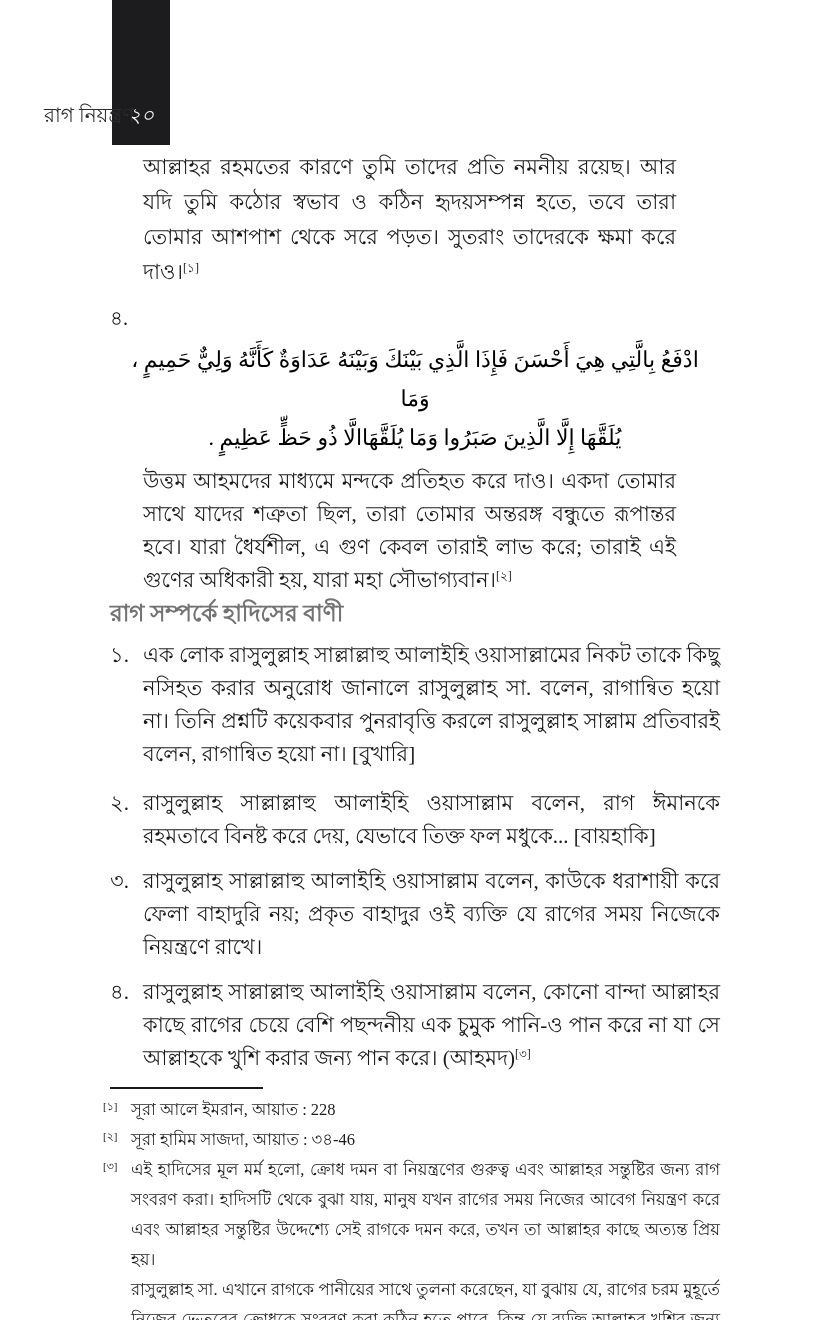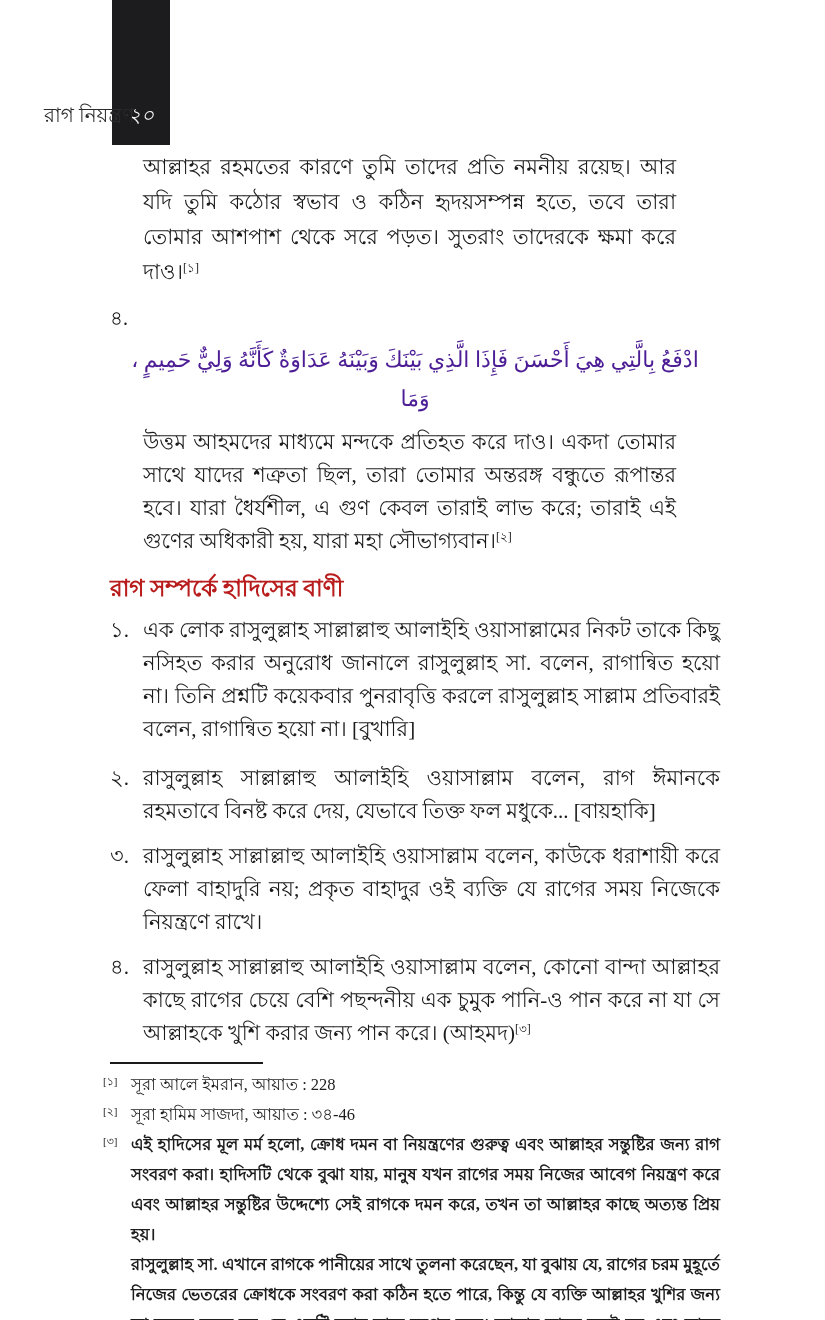--- a/index.html
+++ b/index.html
@@ -40,26 +40,25 @@
     font-size:12px; line-height:0; vertical-align:7px; letter-spacing:0;
   }
   .verse-num {
     margin-top:14px; font-size:20px; line-height:28px;
   }
   .arabic {
     direction:rtl;
     margin:8px 6px 0 6px;
     font-size:22px; line-height:39px;
     text-align:center;
-    color:#4c1d95;
+    color:#000000;
   }
   .section-heading {
-    margin-top:14px;
     font-size:23px; font-weight:bold; line-height:34px;
-    color:#b91c1c;
+    color:#737373;
   }
   .hadith-item {
     display:flex; font-size:21px; line-height:33px;
   }
   .hadith-item.first { margin-top:8px; }
   .hadith-item.gap-lg { margin-top:16px; }
   .hadith-item.gap { margin-top:12px; }
   .item-num { flex:none; width:33px; }
   .item-text { flex:1; text-align:justify; }
   .fn-sep {
@@ -70,41 +69,42 @@
   .footnotes {
     margin-left:-7px;
     font-size:16.5px; line-height:30px; color:#1d1d1d;
   }
   .footnote { display:flex; }
   .fn-marker {
     flex:none; width:28px;
     font-size:11px; position:relative; top:-4px;
   }
   .fn-text { flex:1; text-align:justify; }
-  .fn-text p { margin:0;font-weight:bold; }
+  .fn-text p { margin:0; }
 </style>
 </head>
 <body>
 
 <div class="page">
 
   <div class="corner-bar">
     <span class="page-num">২০</span>
   </div>
 
   <div class="running-header">রাগ নিয়ন্ত্রণ</div>
 
   <div class="content">
 
     <p class="bquote"><span>আল্লাহর রহমতের কারণে তুমি তাদের প্রতি নমনীয় রয়েছ। আর যদি তুমি কঠোর স্বভাব ও কঠিন হৃদয়সম্পন্ন হতে, তবে তারা তোমার আশপাশ থেকে সরে পড়ত। সুতরাং তাদেরকে ক্ষমা করে দাও।</span><sup class="fn-ref">[১]</sup></p>
 
     <div class="verse-num">৪.</div>
 
     <div class="arabic">
       <div>ادْفَعُ بِالَّتِي هِيَ أَحْسَنَ فَإِذَا الَّذِي بَيْنَكَ وَبَيْنَهُ عَدَاوَةٌ كَأَنَّهُ وَلِيٌّ حَمِيمٍ ، وَمَا</div>
+      <div>يُلَقَّهَا إِلَّا الَّذِينَ صَبَرُوا وَمَا يُلَقَّهَاالَّا ذُو حَظٍّ عَظِيمٍ .</div>
     </div>
 
     <p class="bquote translation"><span>উত্তম আহমদের মাধ্যমে মন্দকে প্রতিহত করে দাও। একদা তোমার সাথে যাদের শত্রুতা ছিল, তারা তোমার অন্তরঙ্গ বন্ধুতে রূপান্তর হবে। যারা ধৈর্যশীল, এ গুণ কেবল তারাই লাভ করে; তারাই এই গুণের অধিকারী হয়, যারা মহা সৌভাগ্যবান।</span><sup class="fn-ref">[২]</sup></p>
 
     <div class="section-heading">রাগ সম্পর্কে হাদিসের বাণী</div>
 
     <div class="hadith-item first">
       <span class="item-num">১.</span>
       <div class="item-text">এক লোক রাসুলুল্লাহ সাল্লাল্লাহু আলাইহি ওয়াসাল্লামের নিকট তাকে কিছু নসিহত করার অনুরোধ জানালে রাসুলুল্লাহ সা. বলেন, রাগান্বিত হয়ো না। তিনি প্রশ্নটি কয়েকবার পুনরাবৃত্তি করলে রাসুলুল্লাহ সাল্লাম প্রতিবারই বলেন, রাগান্বিত হয়ো না। [বুখারি]</div>
     </div>

